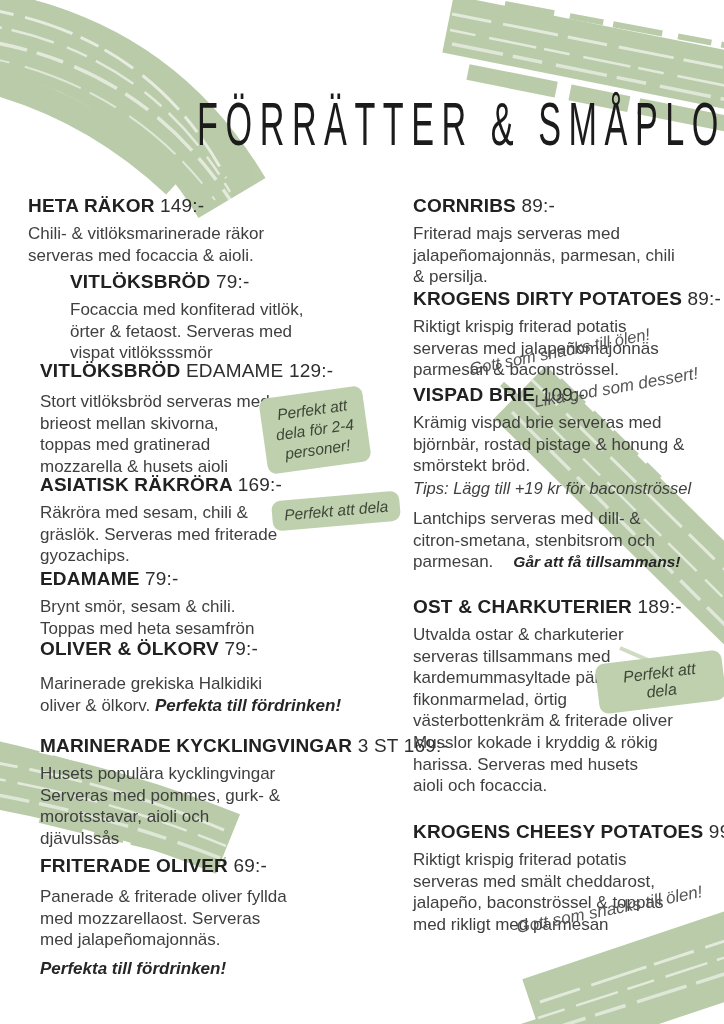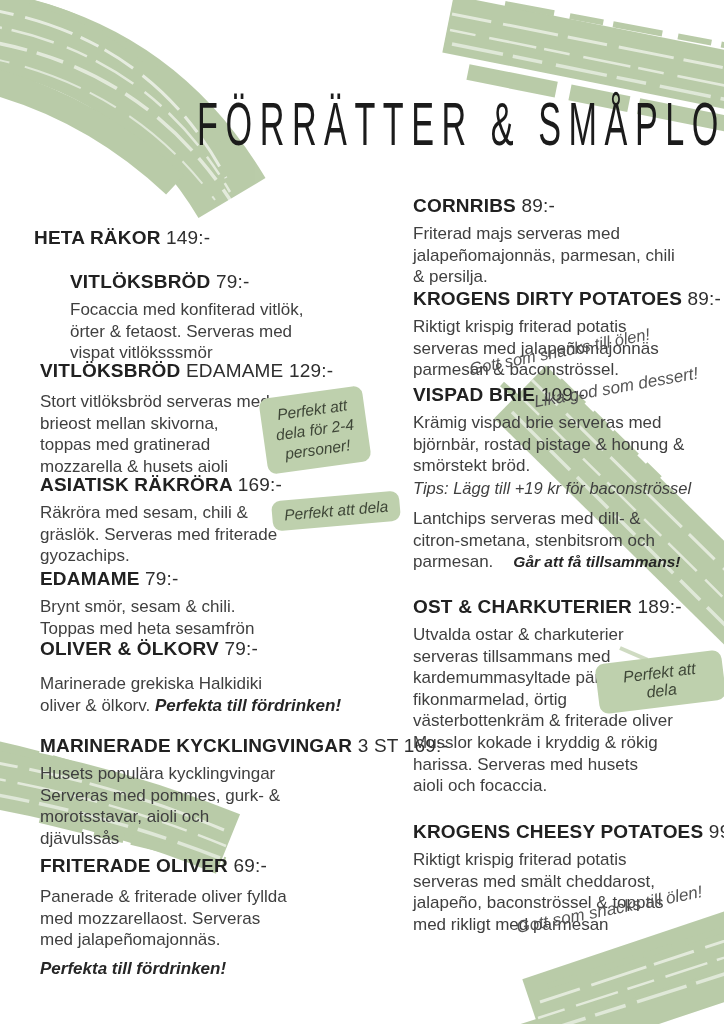--- a/index.html
+++ b/index.html
@@ -108,22 +108,24 @@
       <path d="M 540 1002 L 752 932" stroke="#ffffff" stroke-width="3" fill="none" opacity="0.6" stroke-dasharray="42 12 58 8"></path>
       <path d="M 538 1018 L 754 948" stroke="#ffffff" stroke-width="2.5" fill="none" opacity="0.6" stroke-dasharray="28 12 44 10"></path>
       <path d="M 536 1034 L 756 964" stroke="#ffffff" stroke-width="3.5" fill="none" opacity="0.55" stroke-dasharray="52 10 32 12"></path>
     </g>
   </svg>
 
   <div class="page-title">
     <span class="tt">FÖRRÄTTER &amp; SMÅPLOCK</span>
   </div>
 
-  <div class="item" style="left:34px; top:194px;margin-top:32px;">
+  <div class="item" style="left:28px; top:194px;">
     <h3><span>HETA RÄKOR</span> <span class="price">149:-</span></h3>
+    <p class="desc">Chili- &amp; vitlöksmarinerade räkor
+serveras med focaccia &amp; aioli.</p>
   </div>
 
   <div class="item" style="left:40px; top:270px;margin-left:30px;">
     <h3><span>VITLÖKSBRÖD</span> <span class="price">79:-</span></h3>
     <p class="desc">Focaccia med konfiterad vitlök,
 örter &amp; fetaost. Serveras med
 vispat vitlöksssmör</p>
   </div>
 
   <div class="item" style="left:40px; top:359px;">

